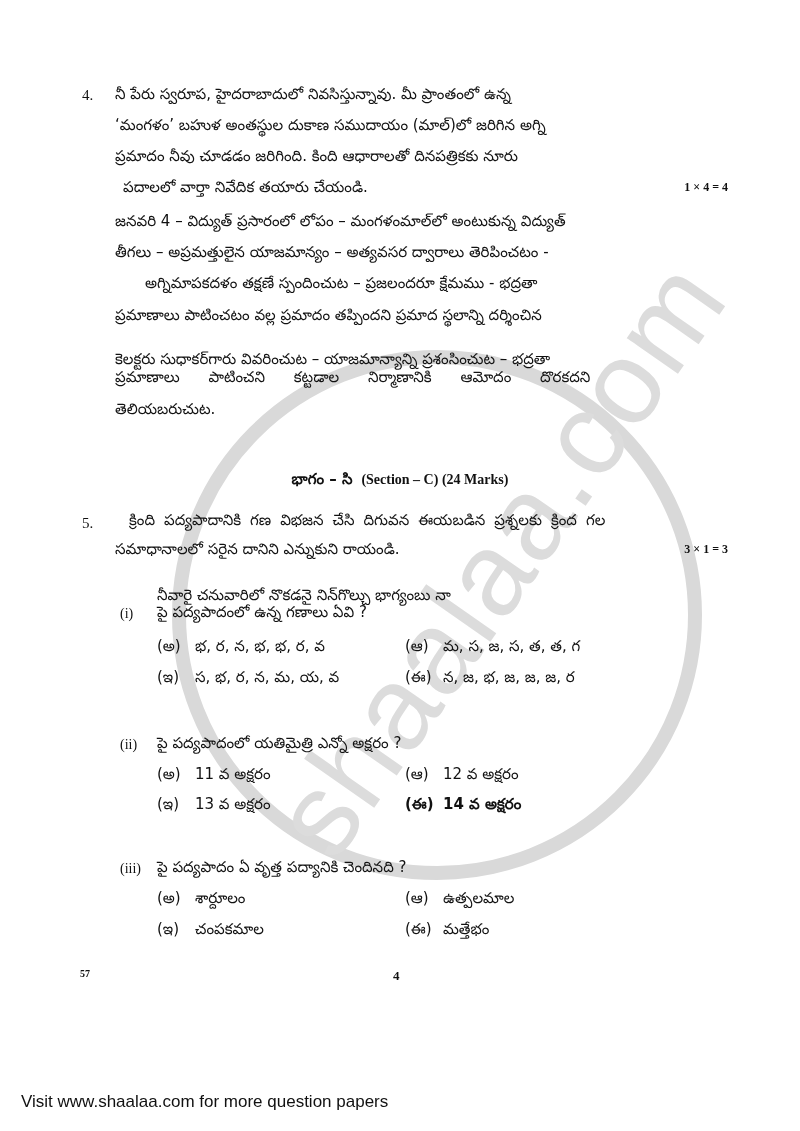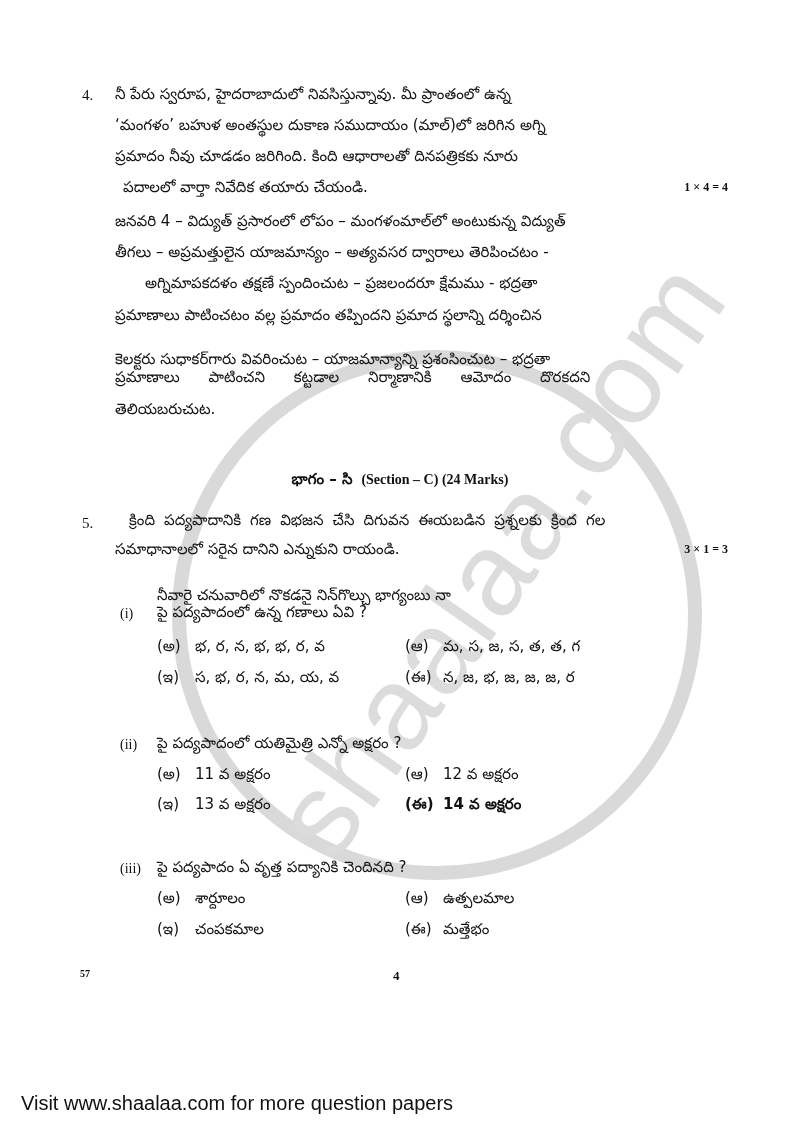--- a/index.html
+++ b/index.html
@@ -18,21 +18,21 @@
     .marks { position: absolute; right: 72px; font-family: "Liberation Serif", serif; font-weight: bold; font-size: 12px; }
     .section-title { position: absolute; left: 0; width: 800px; text-align: center; top: 470px; font-size: 14px; }
     .section-title .en { font-family: "Liberation Serif", serif; font-weight: bold; }
     .section-title .tel { font-weight: bold; font-size: 15px; }
     .sub-label { position: absolute; left: 120px; font-family: "Liberation Serif", serif; font-size: 14px; }
     .sub-q { position: absolute; left: 157px; }
     .opt { position: absolute; white-space: nowrap; }
     .opt .ol { display: inline-block; width: 38px; }
     .footer-l { position: absolute; left: 80px; top: 968px; font-family: "Liberation Serif", serif; font-weight: bold; font-size: 10px; }
     .footer-c { position: absolute; left: 393px; top: 968px; font-family: "Liberation Serif", serif; font-weight: bold; font-size: 13px; }
-    .visit { position: absolute; left: 21px; top: 1092px; font-family: "Liberation Sans", sans-serif; font-size: 20px; color: #111; }
+    .visit { position: absolute; left: 21px; top: 1092px; font-family: "Liberation Sans", sans-serif; font-size: 17px; color: #111; }
   </style>
 </head>
 <body>
 
 <div class="page">
 
   <div class="watermark"></div>
   <div class="wm-text">shaalaa.com</div>
 
   <div class="content">

